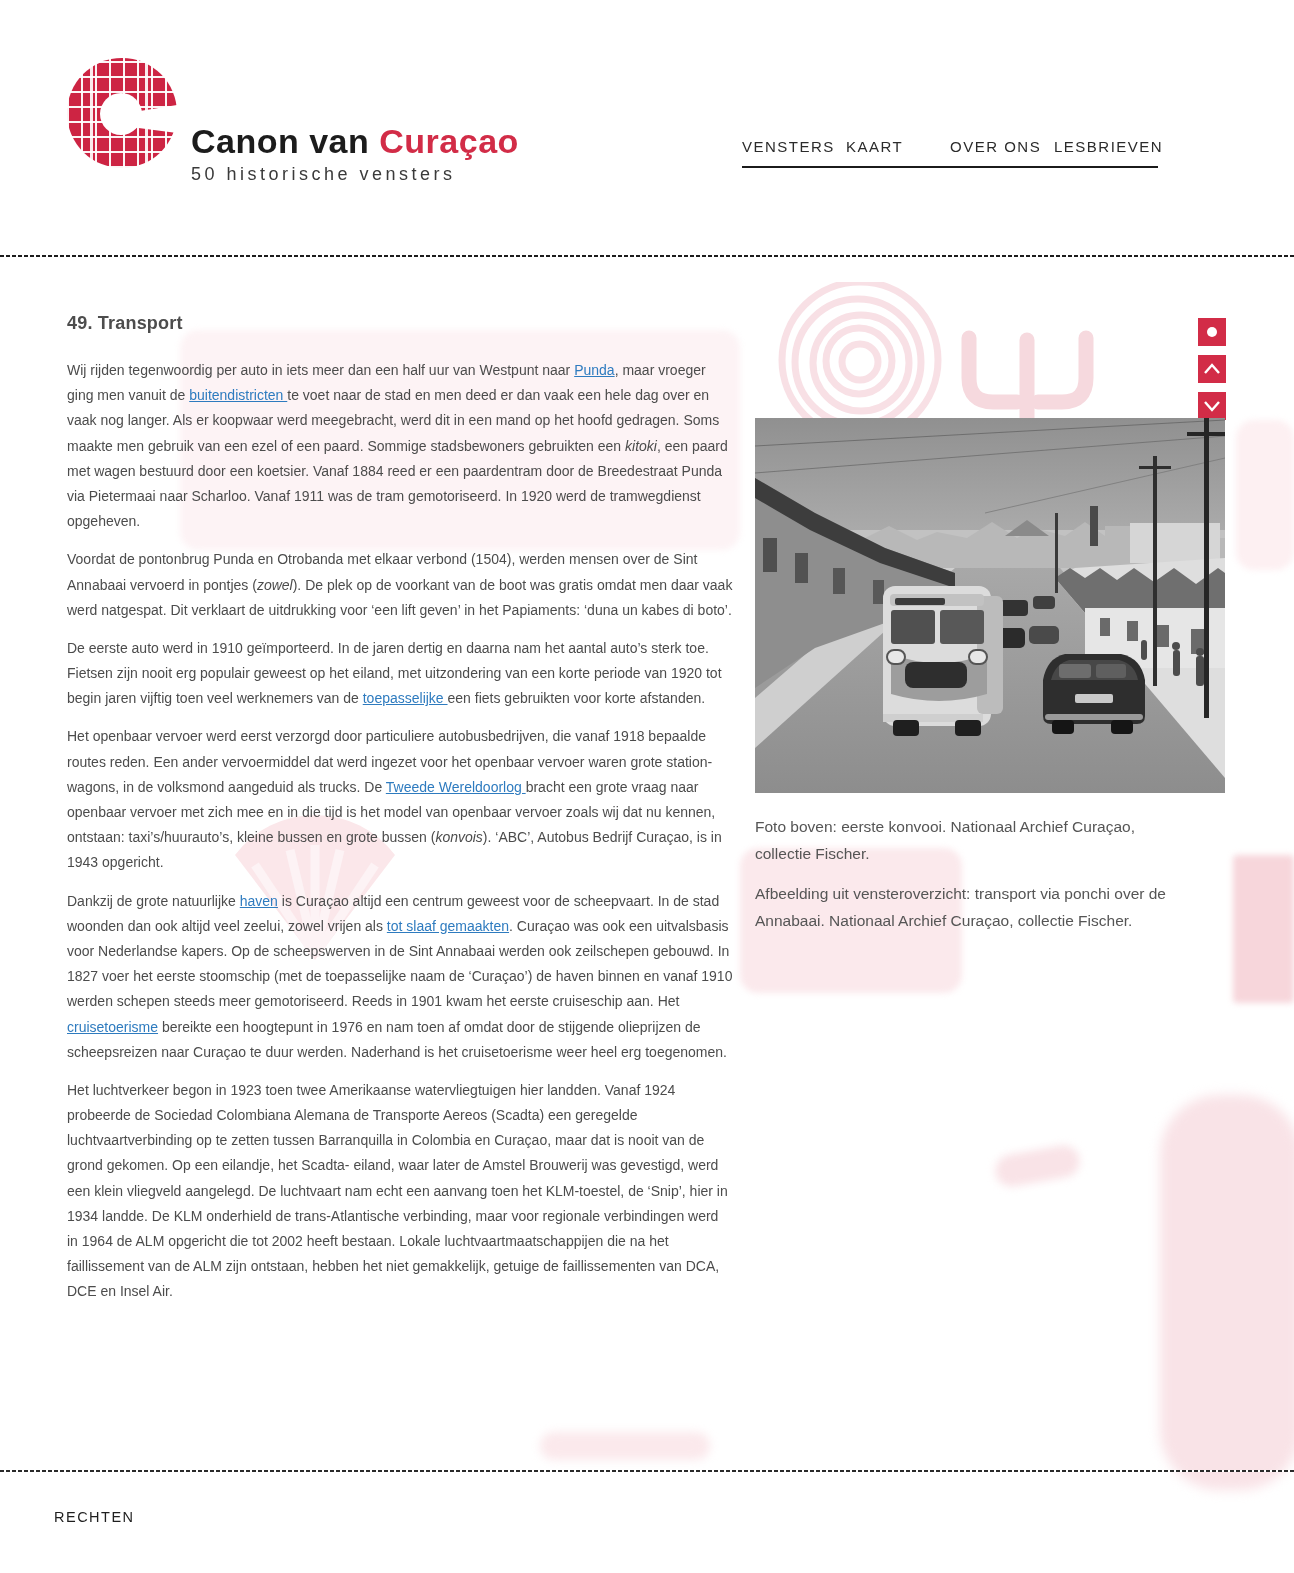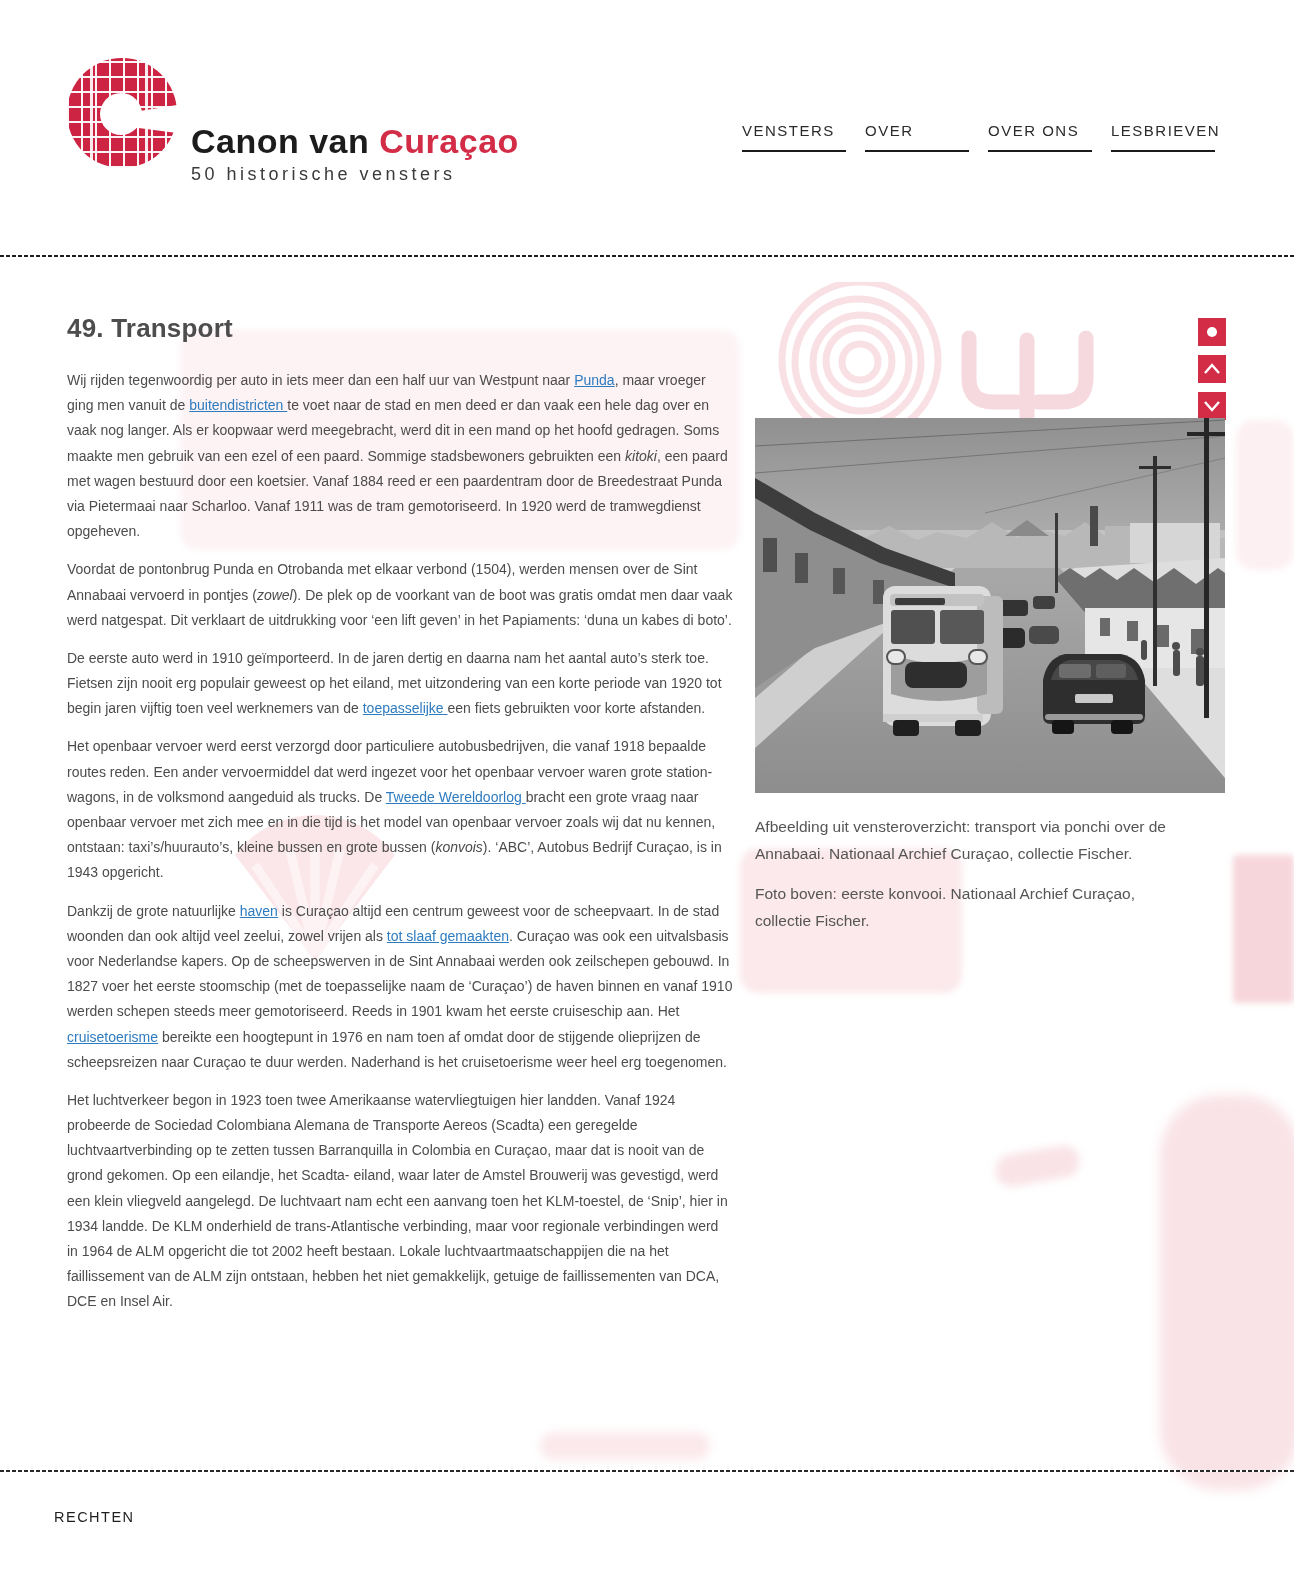--- a/index.html
+++ b/index.html
@@ -22,29 +22,29 @@
       repeating-linear-gradient(90deg, transparent 0 23px, rgba(255,255,255,.9) 23px 26px, transparent 26px 55px);
   }
   .logo-hole { position:absolute; left:33px; top:35px; width:42px; height:42px; border-radius:50%; background:#fff; }
   .logo-notch { position:absolute; left:62px; top:47px; width:48px; height:28px; background:#fff;
     clip-path:polygon(0 28%, 100% 0, 100% 100%, 0 78%); }
   .logo-text { margin-left:14px; padding-top:66px; }
   .logo-title { font-size:34px; font-weight:bold; color:#1c1c1c; letter-spacing:.5px; line-height:1; }
   .logo-title .red { color:#d22c47; }
   .logo-sub { font-size:18px; color:#3a3a3a; letter-spacing:3.5px; margin-top:7px; line-height:1; }
 
-  nav { position:absolute; left:742px; top:122px; display:flex; gap:19px; }
+  nav { position:absolute; left:742px; top:138px; display:flex; }
   .nav-item { display:block; width:104px; font-size:15px; letter-spacing:1.5px; color:#2b2b2b;
     text-decoration:none; padding-bottom:11px; border-bottom:2px solid #1b1b1b; cursor:pointer; }
   .header-rule { position:absolute; left:0; top:255px; width:100%; height:2px;
     background:repeating-linear-gradient(90deg,#1c1c1c 0 4px, #fff 4px 6px); }
 
   
   article { position:absolute; left:67px; top:313px; width:666px; z-index:2; }
-  h1 { font-size:26px; font-weight:bold; color:#4d4d4d; margin-bottom:24px; letter-spacing:.2px; }
+  h1 { font-size:18px; font-weight:bold; color:#4d4d4d; margin-bottom:24px; letter-spacing:.2px; }
   article p { font-size:14px; line-height:1.8; color:#4c4c4c; margin-bottom:13px; }
   article a { color:#2e7bbf; text-decoration:underline; cursor:pointer; }
   article em { font-style:italic; }
 
   
   aside { position:absolute; left:755px; top:313px; width:472px; z-index:2; }
   .controls { position:absolute; left:443px; top:5px; display:flex; flex-direction:column; gap:9px; }
   .ctrl-btn { width:28px; height:28px; background:#d22c47; border:none; cursor:pointer;
     display:flex; align-items:center; justify-content:center; padding:0; }
   .ctrl-dot { width:10px; height:10px; border-radius:50%; background:#fff; }
@@ -108,21 +108,21 @@
         <span class="logo-hole"></span>
         <span class="logo-notch"></span>
       </span>
       <span class="logo-text">
         <span class="logo-title"><span>Canon van</span> <span class="red">Curaçao</span></span>
         <span class="logo-sub" style="display:block">50 historische vensters</span>
       </span>
     </a>
     <nav>
         <a class="nav-item">VENSTERS</a>
-        <a class="nav-item">OVER</a>
+        <a class="nav-item">KAART</a>
         <a class="nav-item">OVER ONS</a>
         <a class="nav-item">LESBRIEVEN</a>
       </nav>
   </header>
   <div class="header-rule"></div>
 
   <article>
     <h1>49. Transport</h1>
     <div id="paragraphs">
         <p><span>Wij rijden tegenwoordig per auto in iets meer dan een half uur van Westpunt naar </span><a>Punda</a><span>, maar vroeger ging men vanuit de </span><a>buitendistricten </a><span>te voet naar de stad en men deed er dan vaak een hele dag over en vaak nog langer. Als er koopwaar werd meegebracht, werd dit in een mand op het hoofd gedragen. Soms maakte men gebruik van een ezel of een paard. Sommige stadsbewoners gebruikten een </span><em>kitoki</em><span>, een paard met wagen bestuurd door een koetsier. Vanaf 1884 reed er een paardentram door de Breedestraat Punda via Pietermaai naar Scharloo. Vanaf 1911 was de tram gemotoriseerd. In 1920 werd de tramwegdienst opgeheven.</span></p>
@@ -241,22 +241,22 @@
           <rect x="418" y="232" width="7" height="26" rx="3"></rect>
           <rect x="441" y="238" width="8" height="30" rx="3"></rect>
           <circle cx="421" cy="228" r="4"></circle>
             <circle cx="445" cy="234" r="4"></circle>
           <rect x="386" y="222" width="6" height="20" rx="3"></rect>
         </g>
       </svg>
     </figure>
 
     <div class="captions" id="captions">
+        <p class="caption">Foto boven: eerste konvooi. Nationaal Archief Curaçao, collectie Fischer.</p>
         <p class="caption">Afbeelding uit vensteroverzicht: transport via ponchi over de Annabaai. Nationaal Archief Curaçao, collectie Fischer.</p>
-        <p class="caption">Foto boven: eerste konvooi. Nationaal Archief Curaçao, collectie Fischer.</p>
       </div>
   </aside>
 
   <div class="footer-rule"></div>
   <footer>
     <a class="footer-link">RECHTEN</a>
   </footer>
 
 </div>
 

